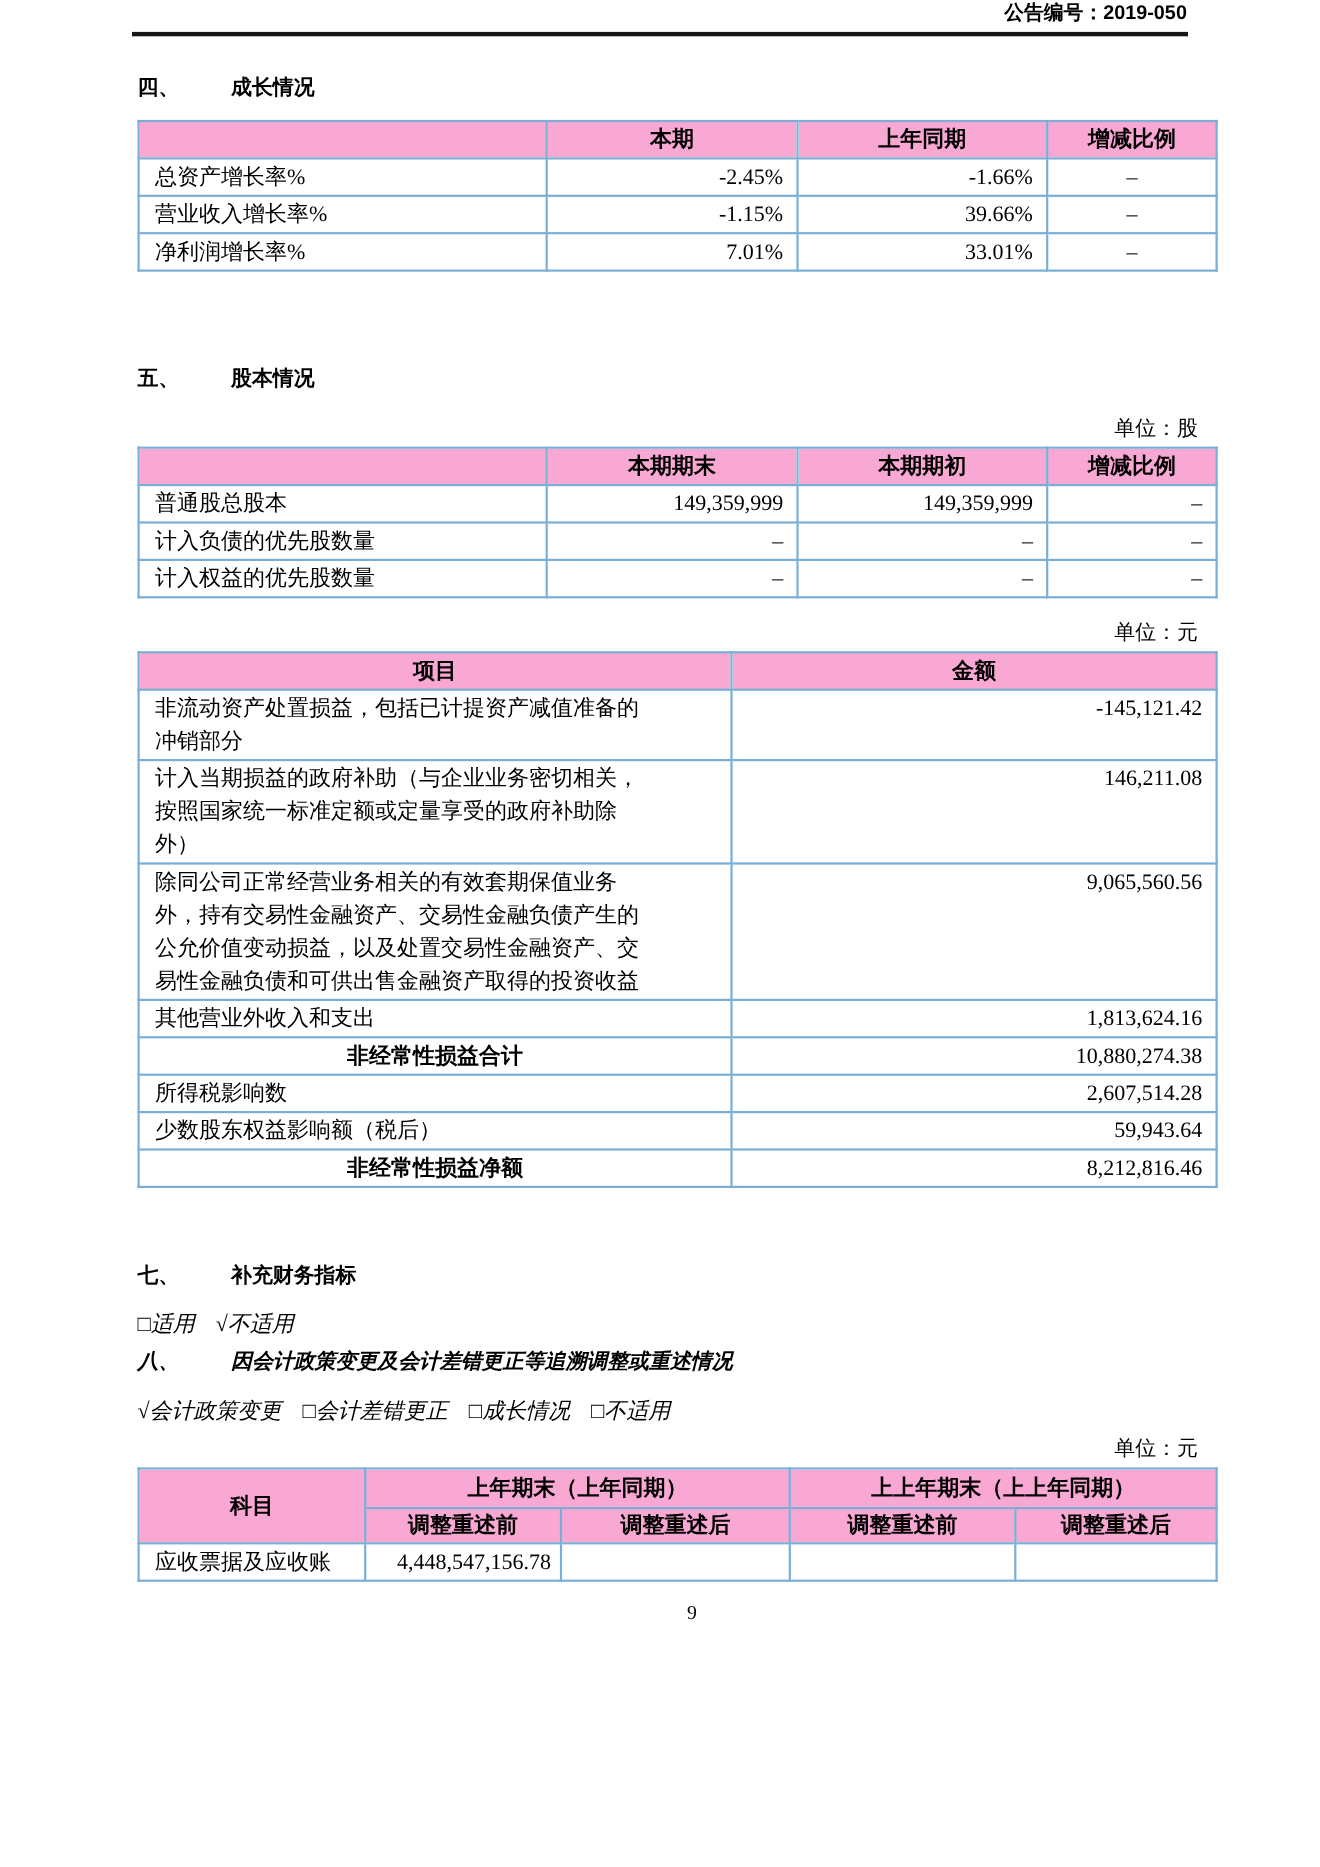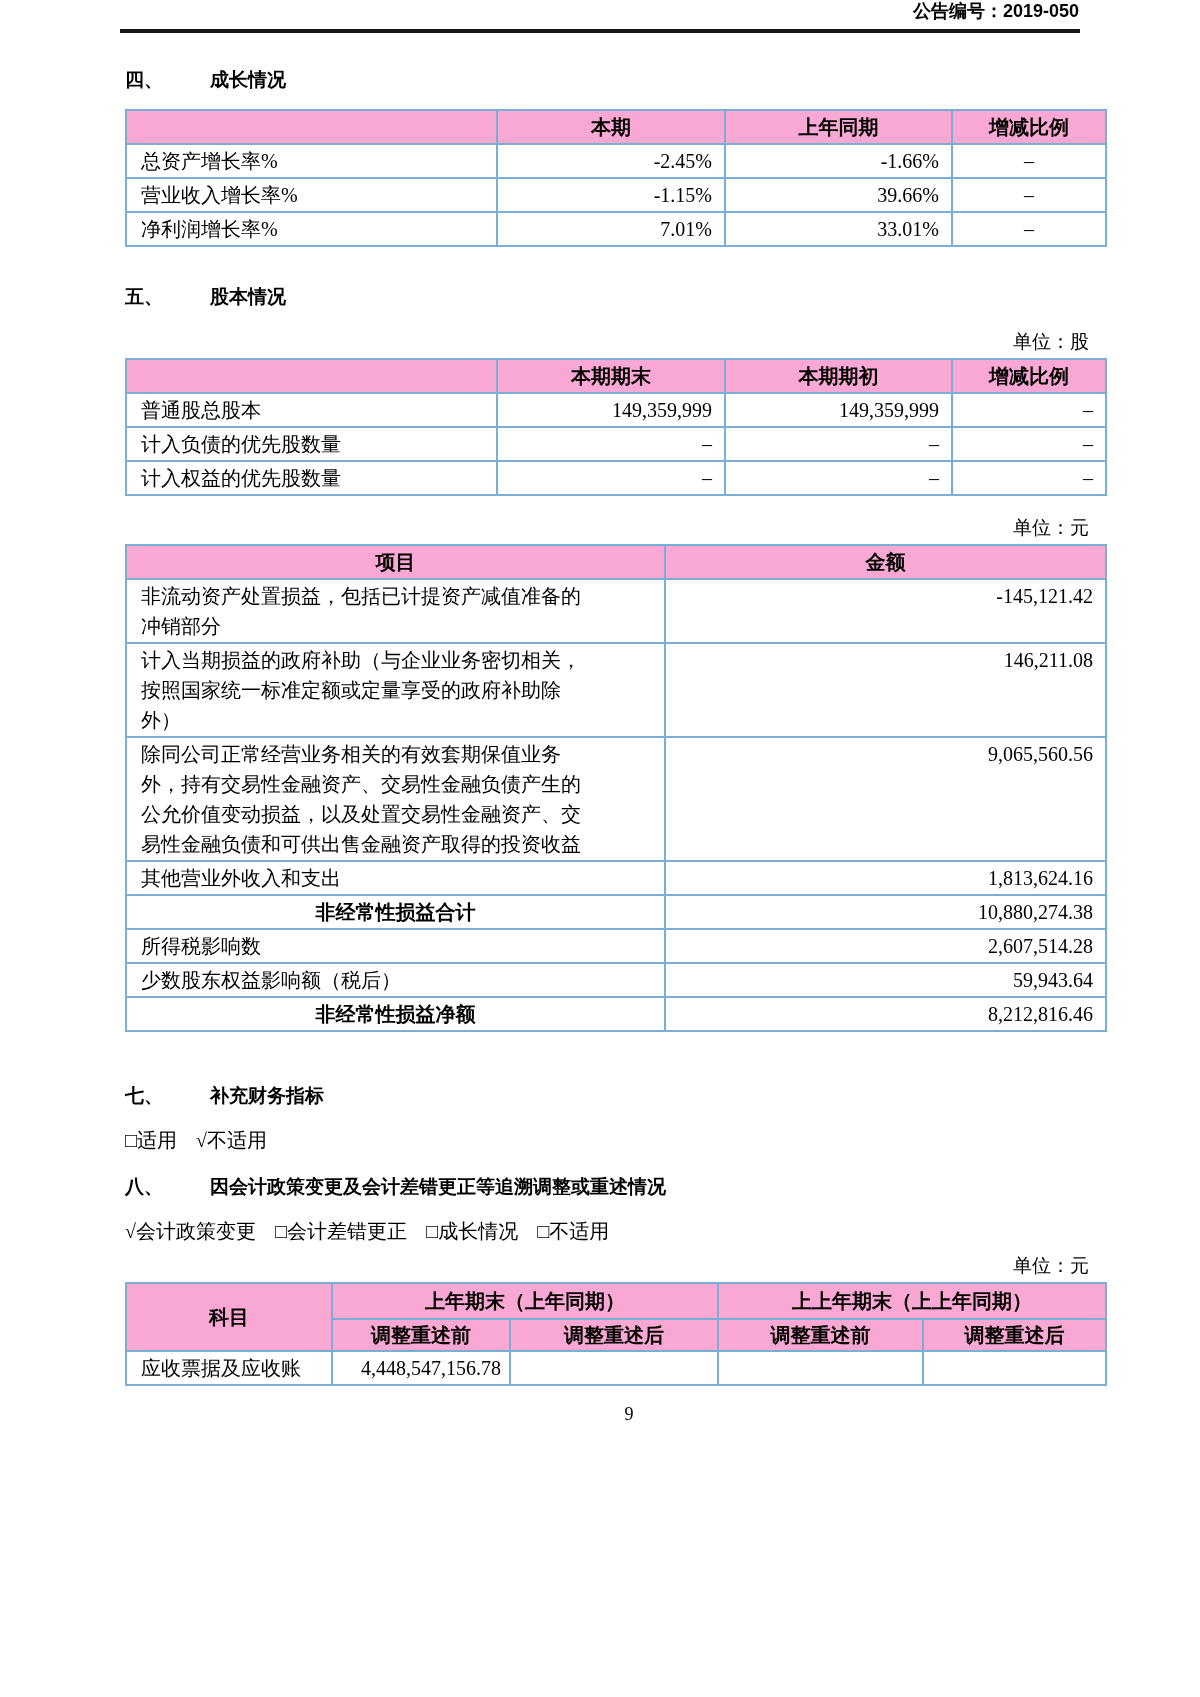--- a/index.html
+++ b/index.html
@@ -18,34 +18,34 @@
   }
   .rule{border-top:4px solid #161616;width:960px;margin-left:-5px;margin-top:7px;}
 
   
   .sec-title{
     font-family:"Liberation Sans","DejaVu Sans",sans-serif;
     font-weight:bold;font-size:19px;line-height:27px;margin:0;
   }
   .sec-num{display:inline-block;width:85px;}
   .mt-sec1{margin-top:33px;}
-  .mt-sec{margin-top:36px;}
-  .mt-sec7{margin-top:50px;}
-  .mt-sec8{margin-top:20px;}
+  .mt-sec{margin-top:84px;}
+  .mt-sec7{margin-top:66px;}
+  .mt-sec8{margin-top:8px;font-style:italic;}
 
   
   .unit{
     text-align:right;padding-right:16px;font-size:19px;line-height:24px;
     margin-top:20px;margin-bottom:4px;
   }
   .unit8{margin-top:10px;}
 
   
   .opts{font-size:20px;line-height:26px;margin-top:18px;}
-  .opts span{margin-right:14px;}
+  .opts span{margin-right:14px;font-style:italic;}
 
   
   table{
     border-collapse:collapse;table-layout:fixed;width:980px;margin-top:16px;
   }
   table.tight{margin-top:2px;}
   th,td{
     border:2px solid #7aaed6;
     font-size:20px;line-height:30px;padding:1px 10px;
     overflow:hidden;

